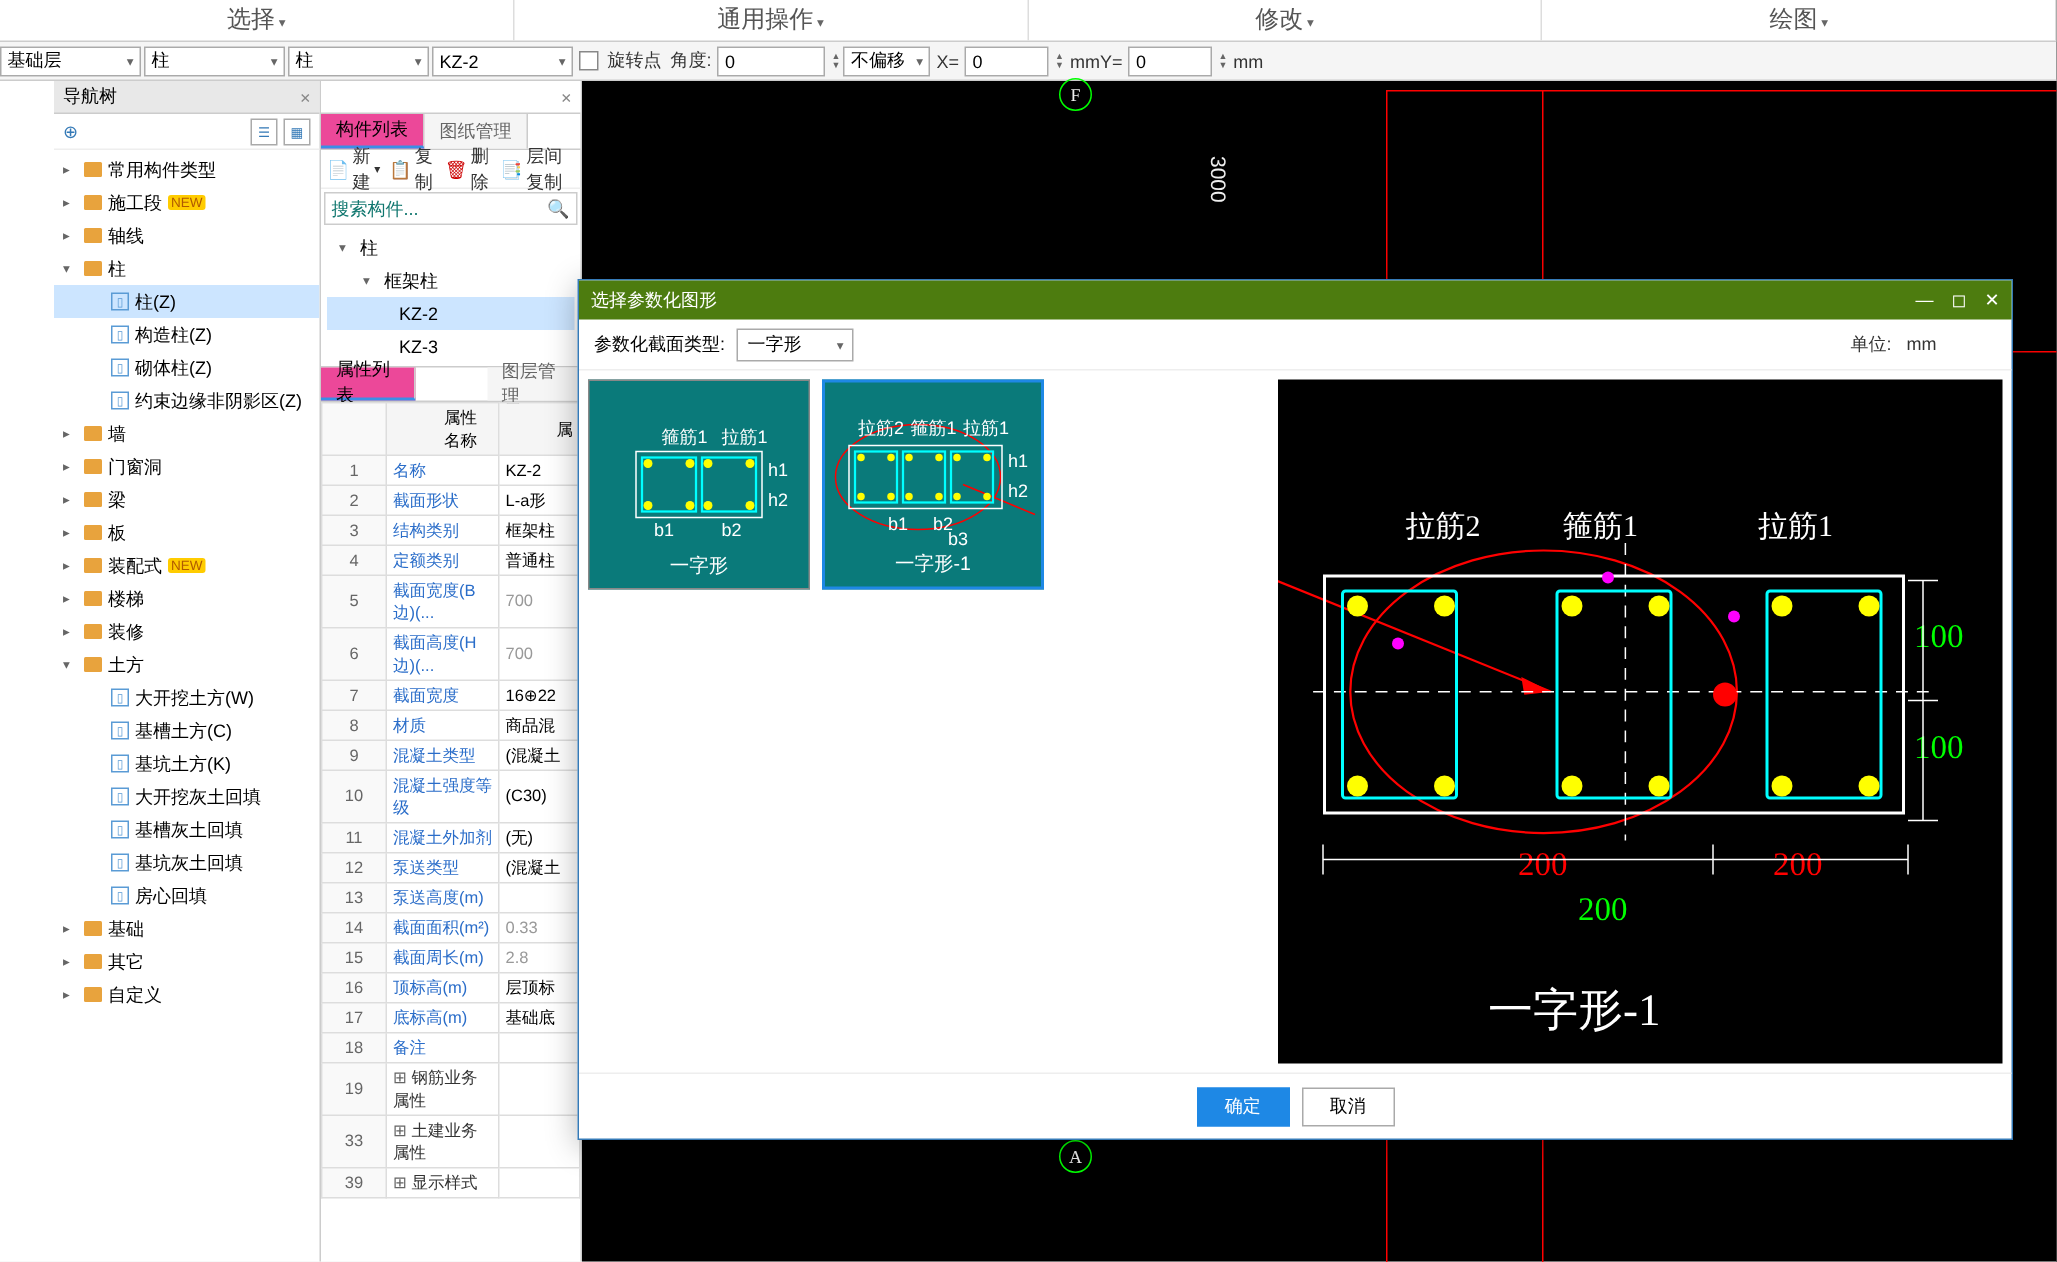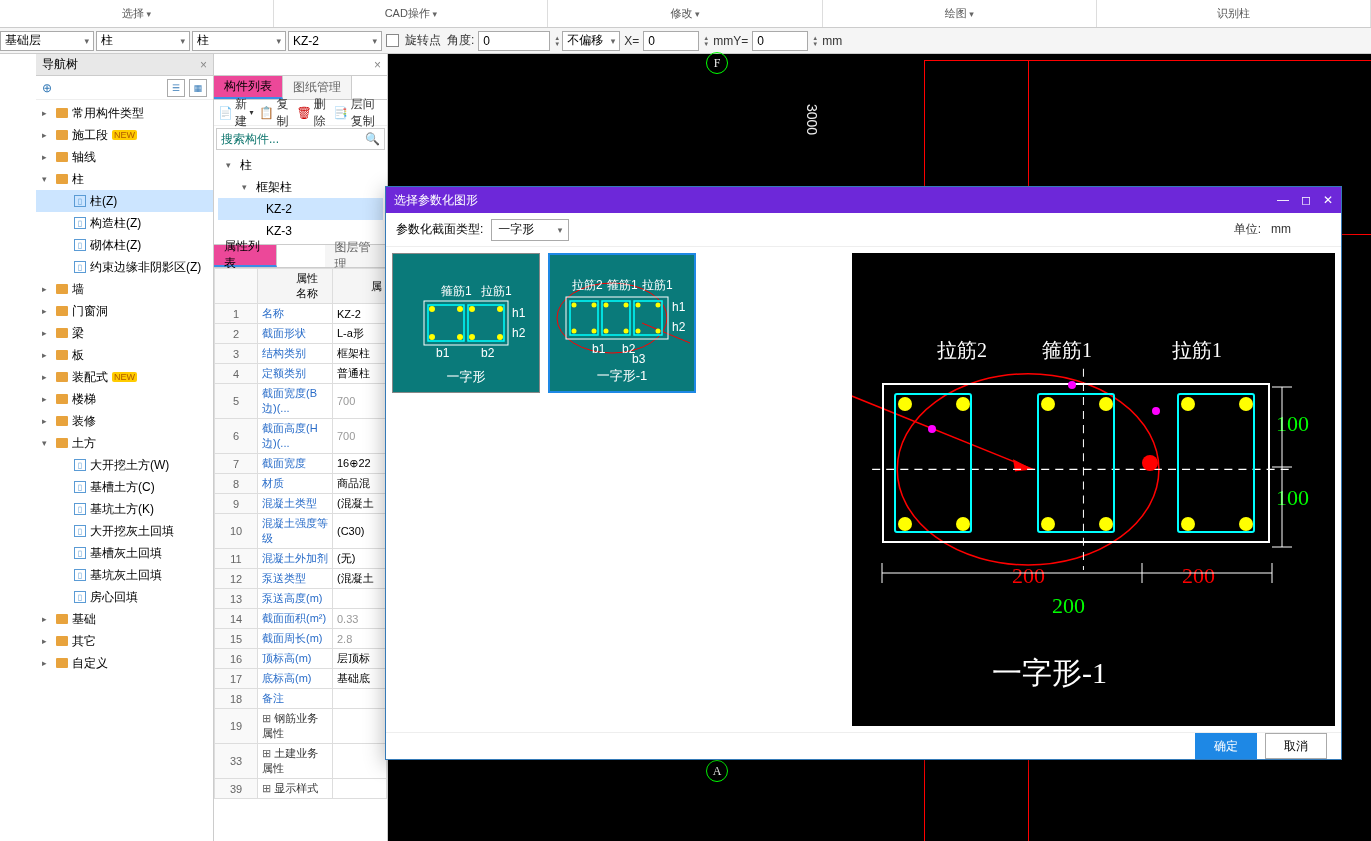--- a/index.html
+++ b/index.html
@@ -1,20 +1,20 @@
 <!DOCTYPE html>
 <html><head>
 <meta charset="utf-8">
 <style>
 * { box-sizing: border-box; margin: 0; padding: 0; font-family: "Microsoft YaHei", sans-serif; font-size: 12px; }
 body { background: #f0f0f0; overflow: hidden; }
 
 .ribbon { height: 28px; display: flex; border-bottom: 1px solid #ccc; background: #fff; }
 .ribbon-section { flex: 1; display: flex; flex-direction: column; align-items: center; justify-content: center; border-right: 1px solid #ddd; position: relative; }
-.ribbon-label { font-size: 11px; color: #555; }
+.ribbon-label { font-size: 16px; color: #555; }
 .dropdown-arrow::after { content: " ▾"; font-size: 9px; color: #666; }
 
 .toolbar { height: 26px; display: flex; align-items: center; background: #f5f5f5; border-bottom: 1px solid #ccc; gap: 2px; }
 .combo { height: 20px; border: 1px solid #aaa; background: #fff; padding: 0 4px; display: flex; align-items: center; justify-content: space-between; }
 .combo::after { content: "▾"; font-size: 9px; color: #666; margin-left: 4px; }
 .checkbox { width: 13px; height: 13px; border: 1px solid #888; background: #fff; margin: 0 2px; }
 .input-num { height: 20px; border: 1px solid #aaa; background: #fff; padding: 0 4px; display: flex; align-items: center; width: 72px; }
 .spinner { display: flex; flex-direction: column; margin-left: 2px; }
 .spinner span { font-size: 6px; line-height: 6px; color: #666; }
 .tb-label { margin: 0 2px; color: #333; }
@@ -58,63 +58,60 @@
 .prop-table .pval.gray { color: #999; }
 .expand-cell::before { content: "⊞ "; color: #666; }
 
 .canvas { flex: 1; background: #000; position: relative; }
 .cad-line-h { position: absolute; height: 1px; background: #f00; }
 .cad-line-v { position: absolute; width: 1px; background: #f00; }
 .axis-circle { position: absolute; width: 22px; height: 22px; border: 1px solid #0f0; border-radius: 50%; color: #eee; display: flex; align-items: center; justify-content: center; font-family: serif; }
 .dim-text { position: absolute; color: #eee; font-size: 14px; writing-mode: vertical-rl; }
 
 .dialog { position: absolute; left: 385px; top: 186px; width: 957px; height: 574px; background: #fff; border: 1px solid #357ab7; box-shadow: 0 4px 20px rgba(0,0,0,0.3); display: flex; flex-direction: column; }
-.dialog-title { height: 26px; background: #6d28d9; color: #fff; display: flex; align-items: center; justify-content: space-between; padding: 0 8px; }
+.dialog-title { height: 26px; background: #4d7c0f; color: #fff; display: flex; align-items: center; justify-content: space-between; padding: 0 8px; }
 .dialog-title-btns { display: flex; gap: 12px; }
 .dialog-toolbar { height: 34px; display: flex; align-items: center; padding: 0 10px; gap: 8px; border-bottom: 1px solid #eee; }
 .dlg-combo { width: 78px; height: 22px; border: 1px solid #aaa; display: flex; align-items: center; justify-content: space-between; padding: 0 6px; }
 .dlg-combo::after { content: "▾"; font-size: 9px; color: #666; }
 .dlg-unit { margin-left: auto; color: #333; margin-right: 40px; }
 .dialog-body { flex: 1; display: flex; padding: 6px; gap: 6px; }
 .thumbs { display: flex; gap: 8px; align-items: flex-start; }
 .thumb { width: 148px; height: 140px; background: #0a7a7a; border: 1px solid #888; position: relative; display: flex; align-items: center; justify-content: center; flex-direction: column; }
 .thumb.selected { border: 2px solid #1e88e5; }
 .thumb-label { position: absolute; bottom: 6px; color: #fff; font-size: 13px; }
 .preview { flex: 1; background: #000; position: relative; margin-left: 150px; }
-.dialog-footer { height: 27px; display: flex; align-items: center; justify-content: flex-end; gap: 8px; padding: 0 14px; border-top: 1px solid #eee; }
+.dialog-footer { height: 44px; display: flex; align-items: center; justify-content: center; gap: 8px; padding: 0 14px; border-top: 1px solid #eee; }
 .btn { width: 62px; height: 26px; display: flex; align-items: center; justify-content: center; border: 1px solid #aaa; background: #fff; }
 .btn.primary { background: #1e88e5; color: #fff; border-color: #1e88e5; }
 
 .rebar-dot { position: absolute; width: 14px; height: 14px; background: #ff0; border-radius: 50%; }
 .stirrup { position: absolute; border: 2px solid #0ff; border-radius: 3px; }
 .preview-label { position: absolute; color: #fff; font-family: serif; font-size: 20px; }
 .dim-red { position: absolute; color: #f00; font-family: serif; font-size: 22px; }
 .dim-green { position: absolute; color: #0f0; font-family: serif; font-size: 22px; }
 .section-outline { position: absolute; border: 2px solid #fff; }
 .center-dot { position: absolute; width: 16px; height: 16px; background: #f00; border-radius: 50%; }
 .tie-dot { position: absolute; width: 8px; height: 8px; background: #f0f; border-radius: 50%; }
 </style>
 </head>
 <body>
 
 <div class="ribbon">
   <div class="ribbon-section">
       <span class="ribbon-label dropdown-arrow">选择</span>
     </div>
   <div class="ribbon-section">
-      <span class="ribbon-label dropdown-arrow">CAD操作</span>
+      <span class="ribbon-label dropdown-arrow">通用操作</span>
     </div>
   <div class="ribbon-section">
       <span class="ribbon-label dropdown-arrow">修改</span>
     </div>
   <div class="ribbon-section">
       <span class="ribbon-label dropdown-arrow">绘图</span>
-    </div>
-  <div class="ribbon-section">
-      <span class="ribbon-label">识别柱</span>
     </div>
 </div>
 
 <div class="toolbar">
   <div class="combo" style="width:94px">
       <span>基础层</span>
     </div>
   <div class="combo" style="width:94px">
       <span>柱</span>
     </div>

